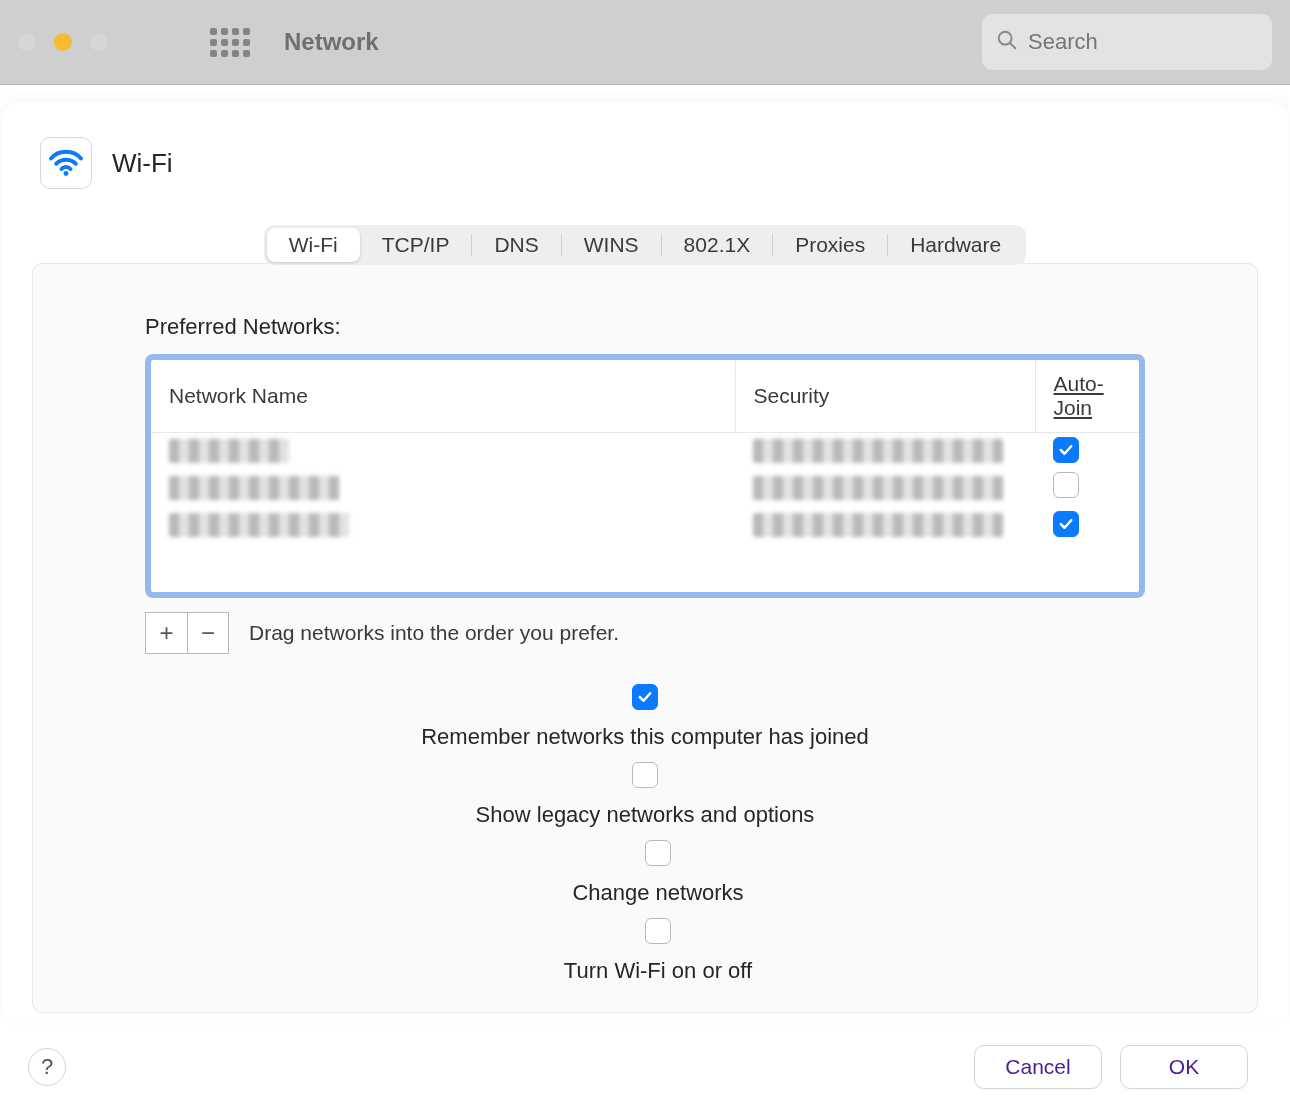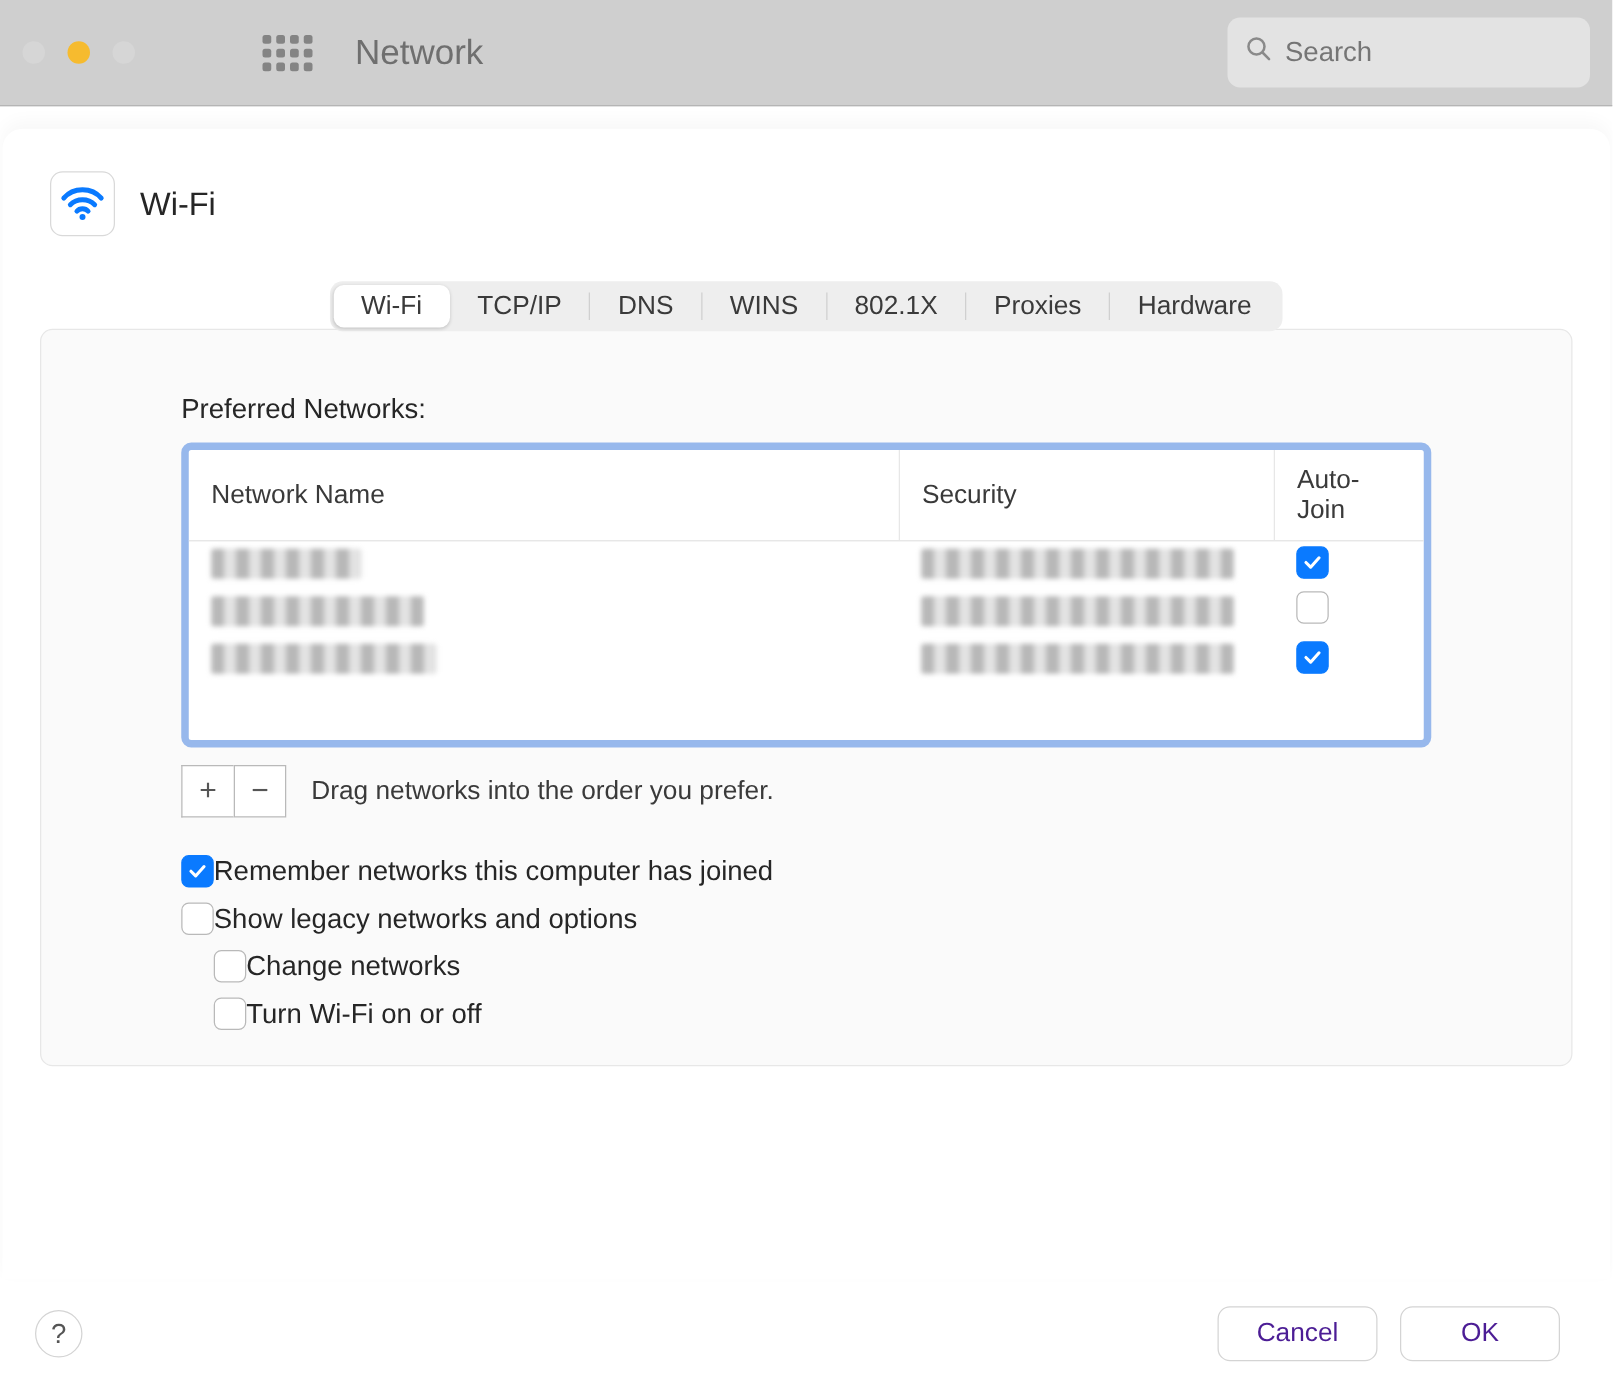--- a/index.html
+++ b/index.html
@@ -33,22 +33,22 @@
     display: grid;
     grid-template-columns: repeat(4, 7px);
     grid-template-rows: repeat(3, 7px);
     gap: 4px;
     margin-right: 34px;
   }
   .apps-grid span {
     width: 7px; height: 7px; background: #848484; border-radius: 2px;
   }
   .title {
-    font-size: 28px;
-    font-weight: 400;
+    font-size: 24px;
+    font-weight: 700;
     color: #6f6f6f;
   }
   .spacer { flex: 1; }
   .searchbox {
     display: flex;
     align-items: center;
     width: 290px;
     height: 56px;
     background: #e3e3e3;
     border-radius: 10px;
@@ -161,21 +161,21 @@
   .redact {
     height: 24px;
     background: repeating-linear-gradient(90deg,#b8b8b8 0 10px,#e2e2e2 10px 20px);
     filter: blur(2px);
     border-radius: 2px;
   }
   .redact.n1 { width: 120px; }
   .redact.n2 { width: 170px; }
   .redact.n3 { width: 180px; }
   .redact.s  { width: 250px; }
-  .col-auto { width: 120px; text-align: left; }
+  .col-auto { width: 104px; text-align: left; text-decoration: underline; }
   .col-sec  { width: 300px; }
 
   .checkbox {
     width: 26px; height: 26px;
     border-radius: 6px;
     border: 1.5px solid #b9b9b9;
     background: #ffffff;
     display: inline-flex;
     align-items: center; justify-content: center;
     cursor: pointer;
@@ -207,21 +207,23 @@
 
   .options {
     margin-top: 30px;
     display: flex;
     flex-direction: column;
     gap: 12px;
   }
   .opt-row {
     display: flex;
     align-items: center;
+    gap: 14px;
     font-size: 22px;
+    flex-direction: column;
   }
   .opt-row .checkbox { flex-shrink: 0; }
   .indent { padding-left: 26px; }
   .static-line { font-size: 21px; margin-top: 18px; }
   .static-line .label { margin-right: 14px; }
 
   
   .footer {
     display: flex;
     align-items: center;

